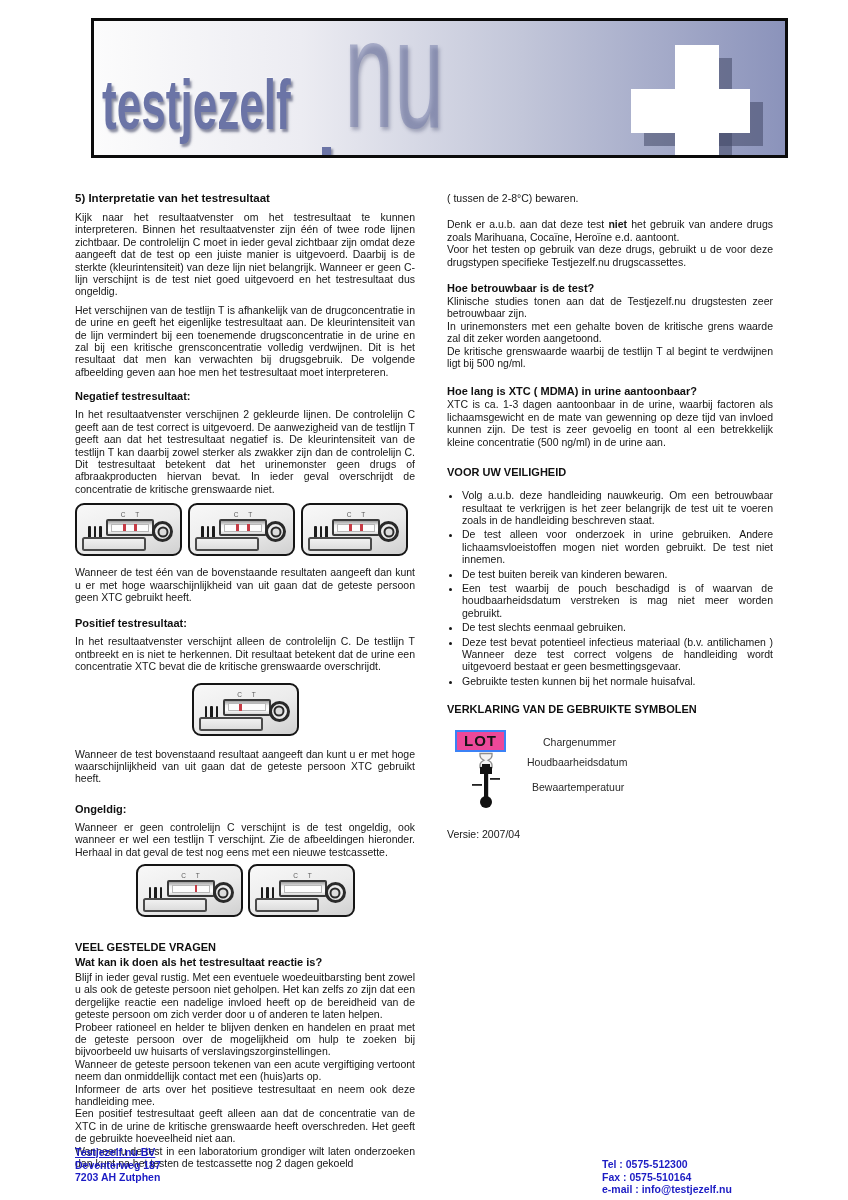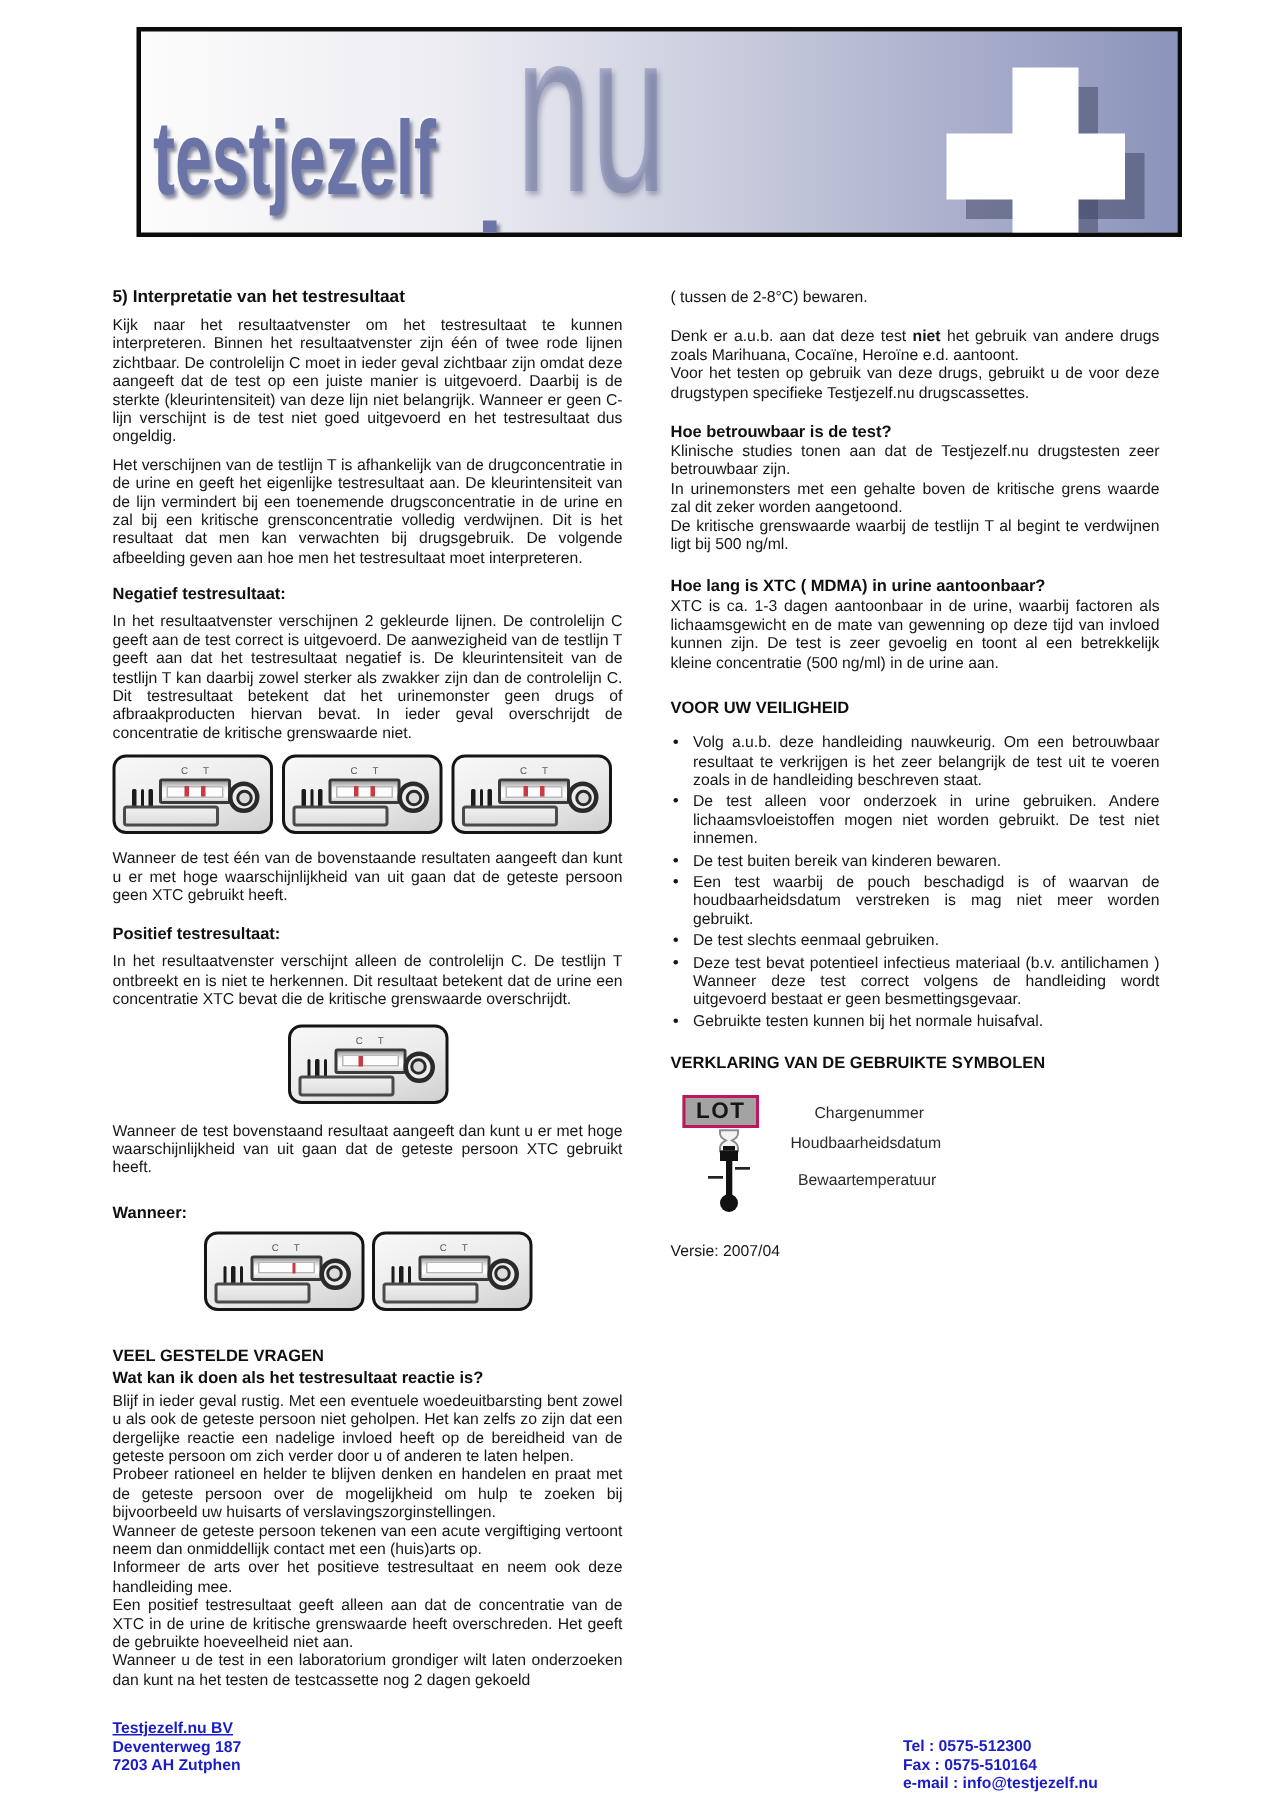--- a/index.html
+++ b/index.html
@@ -96,21 +96,21 @@
   }
 
   
   ul.safety { list-style:disc outside; padding-left:15px; }
   ul.safety li { font-size:10.5px; line-height:12.4px; text-align:justify; margin-bottom:2px; }
 
   
   .symbols { position:relative; height:100px; }
   .lot-box {
     position:absolute; left:8px; top:2px;
-    border:2px solid #be185d; background:#a3a3a3;
+    border:2px solid #3b82f6; background:#ec4899;
     font-size:15px; font-weight:bold; letter-spacing:1px; line-height:18px;
     padding:0 7px;
   }
   .hourglass { position:absolute; left:30px; top:24px; }
   .thermo    { position:absolute; left:22px; top:34px; }
   .symlabel  { position:absolute; font-size:10.5px; color:#2a2a2a; }
   .sy1 { left:96px; top:8px; }
   .sy2 { left:80px; top:28px;text-align:center; }
   .sy3 { left:85px; top:53px; }
 
@@ -229,21 +229,22 @@
               <i class="line lc"></i>
             </div>
         </div>
         <div class="circ"></div>
         <div class="well"></div>
       </div>
     </div>
 
     <p class="t mb18">Wanneer de test bovenstaand resultaat aangeeft dan kunt u er met hoge waarschijnlijkheid van uit gaan dat de geteste persoon XTC gebruikt heeft.</p>
 
-    <div class="hB mb5">Wanneer:</div>
+    <div class="hB mb5">Ongeldig:</div>
+    <p class="t mb6">Wanneer er geen controlelijn C verschijnt is de test ongeldig, ook wanneer er wel een testlijn T verschijnt. Zie de afbeeldingen hieronder. Herhaal in dat geval de test nog eens met een nieuwe testcassette.</p>
 
     <div class="cass-center2 mb24">
       <div class="cassette">
         <div class="bars">
             <i></i>
             <i></i>
             <i></i>
           </div>
         <div class="reswin">
           <div class="ctlabels">

